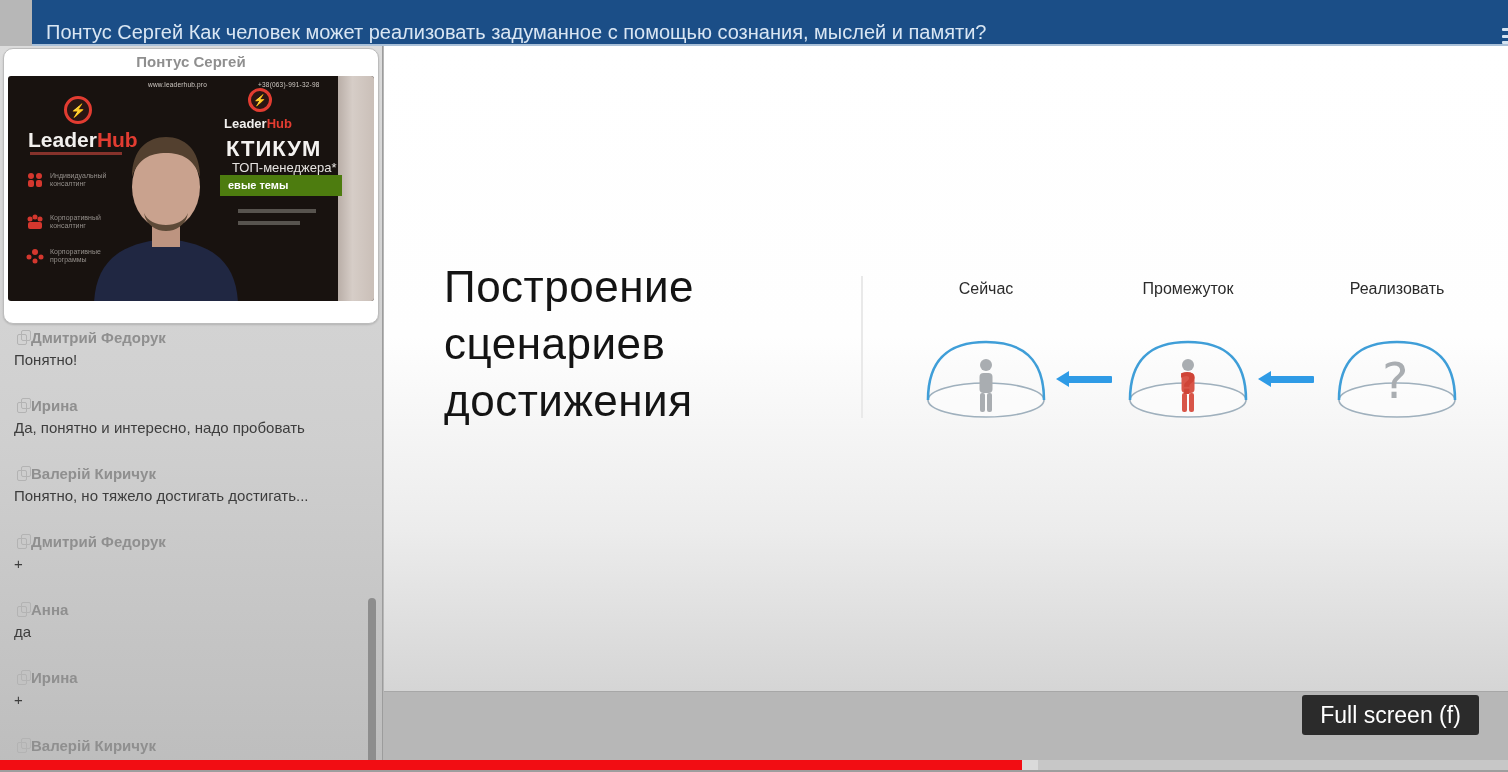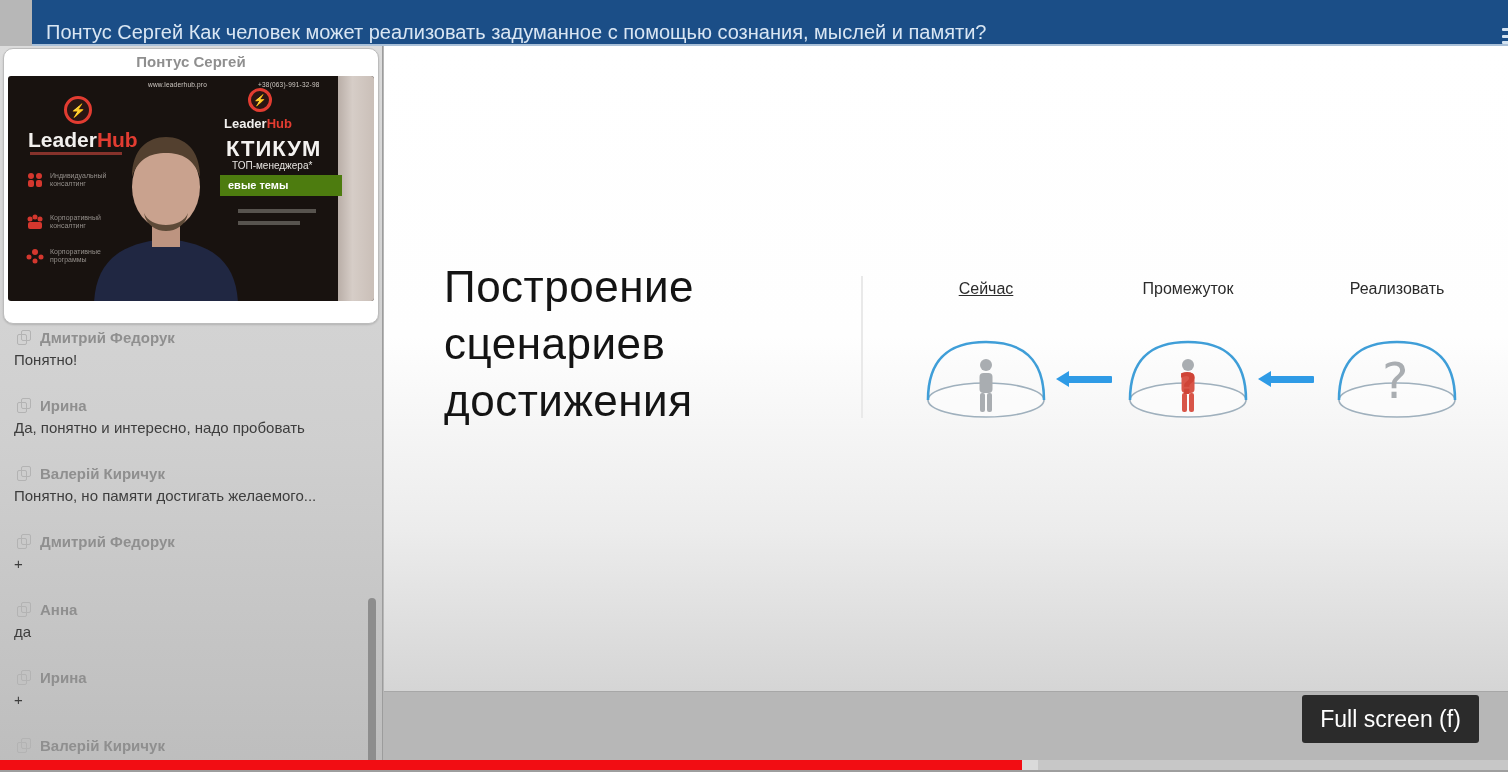--- a/index.html
+++ b/index.html
@@ -37,29 +37,29 @@
     background:#2a1613; color:#efe9e4; display:flex; align-items:center; justify-content:center; }
   .brand-big { position:absolute; left:20px; top:52px; font-size:21px; font-weight:bold; }
   .brand-big .w { color:#f2f0ee; } .brand-big .r { color:#e23c31; }
   .brand-tagline { position:absolute; left:22px; top:76px; width:92px; height:3px;
     background:#a33b32; opacity:.8; }
   .brand-small { position:absolute; left:216px; top:40px; font-size:13px; font-weight:bold; }
   .svc-row { position:absolute; left:18px; display:flex; gap:6px; align-items:flex-start; }
   .svc-label { font-size:7px; line-height:8px; color:#938e8a; width:64px; }
   .program-title { position:absolute; left:218px; top:60px; font-size:22px; font-weight:bold;
     color:#f4f2f0; letter-spacing:1px; }
-  .program-sub { position:absolute; left:224px; top:84px; font-size:10px; color:#e6e3e0; }
+  .program-sub { position:absolute; left:224px; top:84px; font-size:13px; color:#e6e3e0; }
   .ribbon { position:absolute; left:212px; top:99px; width:122px; height:21px;
     background:#4d7c0f; color:#fff; font-size:11px; font-weight:bold;
     line-height:21px; padding-left:8px; }
   .bnr-line { position:absolute; height:4px; background:#8d8884; opacity:.55; }
 
   .chat { position:absolute; left:0; top:281px; right:0; bottom:0; overflow:hidden; }
   .msg { margin-bottom:26px; }
-  .msg-head { display:flex; align-items:center; gap:9px; padding-left:17px; height:20px; }
+  .msg-head { display:flex; align-items:center; padding-left:17px; height:20px; }
   .copy-icon { position:relative; width:14px; height:15px; flex:0 0 auto; cursor:pointer; }
   .copy-icon::before { content:""; position:absolute; left:0; top:4px; width:8px; height:9px;
     border:1.4px solid #b3b3b3; border-radius:2px; background:transparent; }
   .copy-icon::after { content:""; position:absolute; left:4px; top:0; width:8px; height:9px;
     border:1.4px solid #b3b3b3; border-radius:2px; background:transparent; }
   .msg-author { font-size:15px; font-weight:bold; color:#8f8f8f; }
   .msg-text { margin-top:4px; padding-left:14px; font-size:15px; color:#3d3d3d; line-height:18px; }
   .chat-scrollbar { position:absolute; right:6px; top:552px; bottom:6px; width:8px;
     background:#8d8d8d; border-radius:5px; cursor:pointer; }
 
@@ -78,21 +78,21 @@
   .figure { position:absolute; }
   .q-glyph { font-size:50px; color:#a9adb1; font-family:"DejaVu Sans", sans-serif; }
   .q-overlay { position:absolute; font-size:30px; font-weight:bold; color:#cf4437;
     font-family:"DejaVu Sans", sans-serif; }
   .arrow-left { position:absolute; top:330px; height:7px; background:#2f9be6; border-radius:1px; }
   .arrow-left::before { content:""; position:absolute; left:-12px; top:-5px;
     border-top:8px solid transparent; border-bottom:8px solid transparent;
     border-right:13px solid #2f9be6; }
 
   
-  .fullscreen-btn { position:absolute; left:1302px; top:695px; width:177px; height:48px;
+  .fullscreen-btn { position:absolute; left:1302px; top:695px; width:177px; height:40px;
     background:#2b2b2b; border-radius:3px; color:#fff; font-size:23px;
     display:flex; align-items:center; justify-content:center; cursor:pointer; z-index:55; }
   .progress { position:absolute; left:0; bottom:2px; width:1508px; height:10px;
     background:#c7c7c7; z-index:60; cursor:pointer; display:flex; }
   .progress-fill { height:100%; background:#f20d13; }
   .progress-buffer { height:100%; width:16px; background:#dadada; }
   .progress-under { position:absolute; left:0; bottom:0; width:1508px; height:2px;
     background:#9e9e9e; z-index:59; }
 </style>
 </head>
@@ -185,21 +185,21 @@
             <span class="copy-icon"></span>
           <span class="msg-author">Ирина</span>
           </div>
         <div class="msg-text">Да, понятно и интересно, надо пробовать</div>
       </div>
       <div class="msg">
         <div class="msg-head">
             <span class="copy-icon"></span>
           <span class="msg-author">Валерій Киричук</span>
           </div>
-        <div class="msg-text">Понятно, но памяти достигать желаемого...</div>
+        <div class="msg-text">Понятно, но тяжело достигать достигать...</div>
       </div>
       <div class="msg">
         <div class="msg-head">
             <span class="copy-icon"></span>
           <span class="msg-author">Дмитрий Федорук</span>
           </div>
         <div class="msg-text">+</div>
       </div>
       <div class="msg">
         <div class="msg-head">
@@ -228,21 +228,21 @@
   </div>
 
   <div class="slide">
     <div class="slide-title">
       <div>Построение</div>
       <div>сценариев</div>
       <div>достижения</div>
     </div>
     <div class="v-divider"></div>
 
-    <div class="stage-label" style="left:522px;text-decoration:underline;">Сейчас</div>
+    <div class="stage-label" style="left:522px;">Сейчас</div>
     <svg class="dome" style="left:538px;" viewBox="0 0 128 88">
       <ellipse cx="64" cy="66" rx="58" ry="17" fill="rgba(255,255,255,0.45)" stroke="#9fb0bd" stroke-width="1.6"></ellipse>
       <path d="M6,66 C6,24 28,8 64,8 C100,8 122,24 122,66" fill="none" stroke="#3f9ed8" stroke-width="2.6"></path>
     </svg>
     <svg class="figure" style="left:589px; top:312px;" width="26" height="56" viewBox="0 0 26 56">
       <circle cx="13" cy="7" r="6" fill="#a9adb1"></circle>
       <rect x="6.5" y="15" width="13" height="20" rx="4" fill="#a9adb1"></rect>
       <rect x="7" y="35" width="5" height="19" rx="2" fill="#a9adb1"></rect>
       <rect x="14" y="35" width="5" height="19" rx="2" fill="#a9adb1"></rect>
     </svg>

